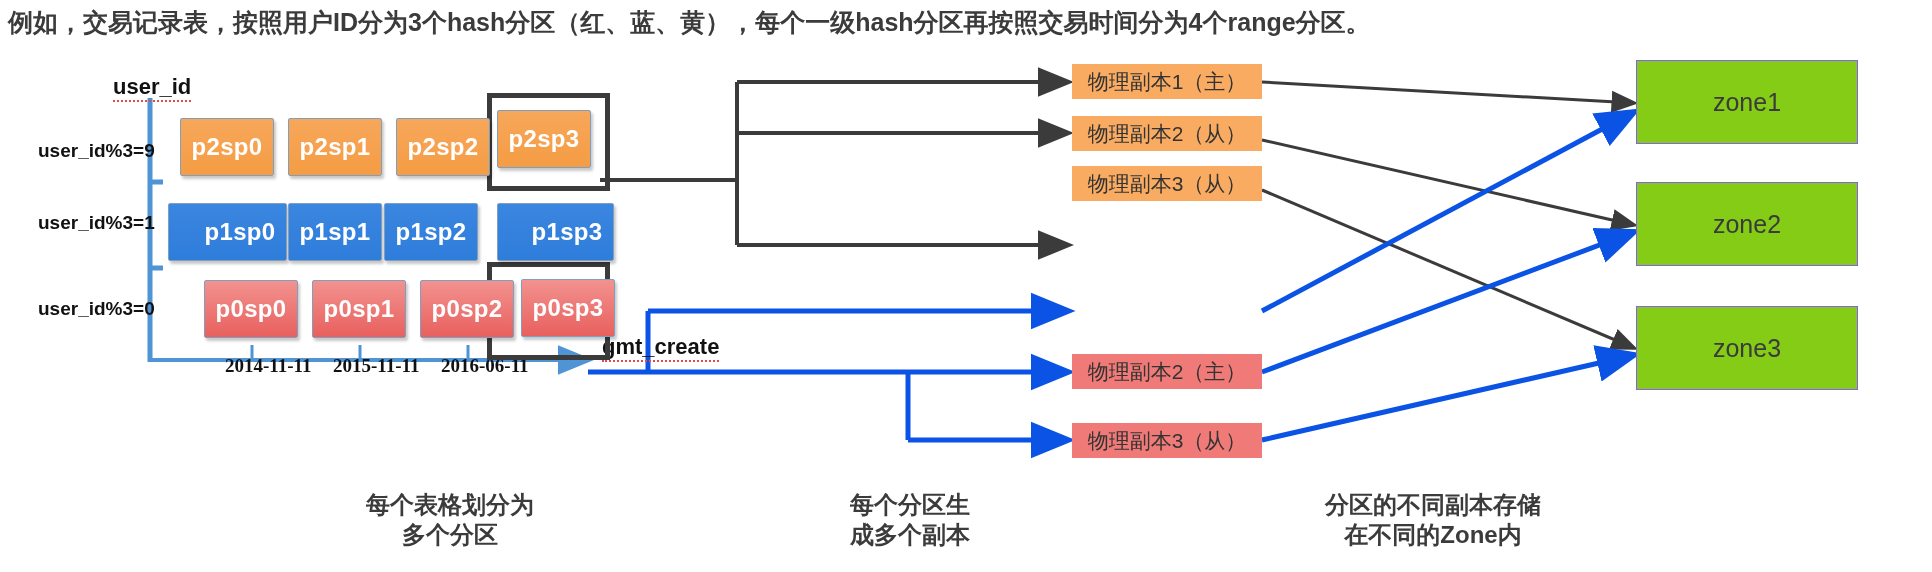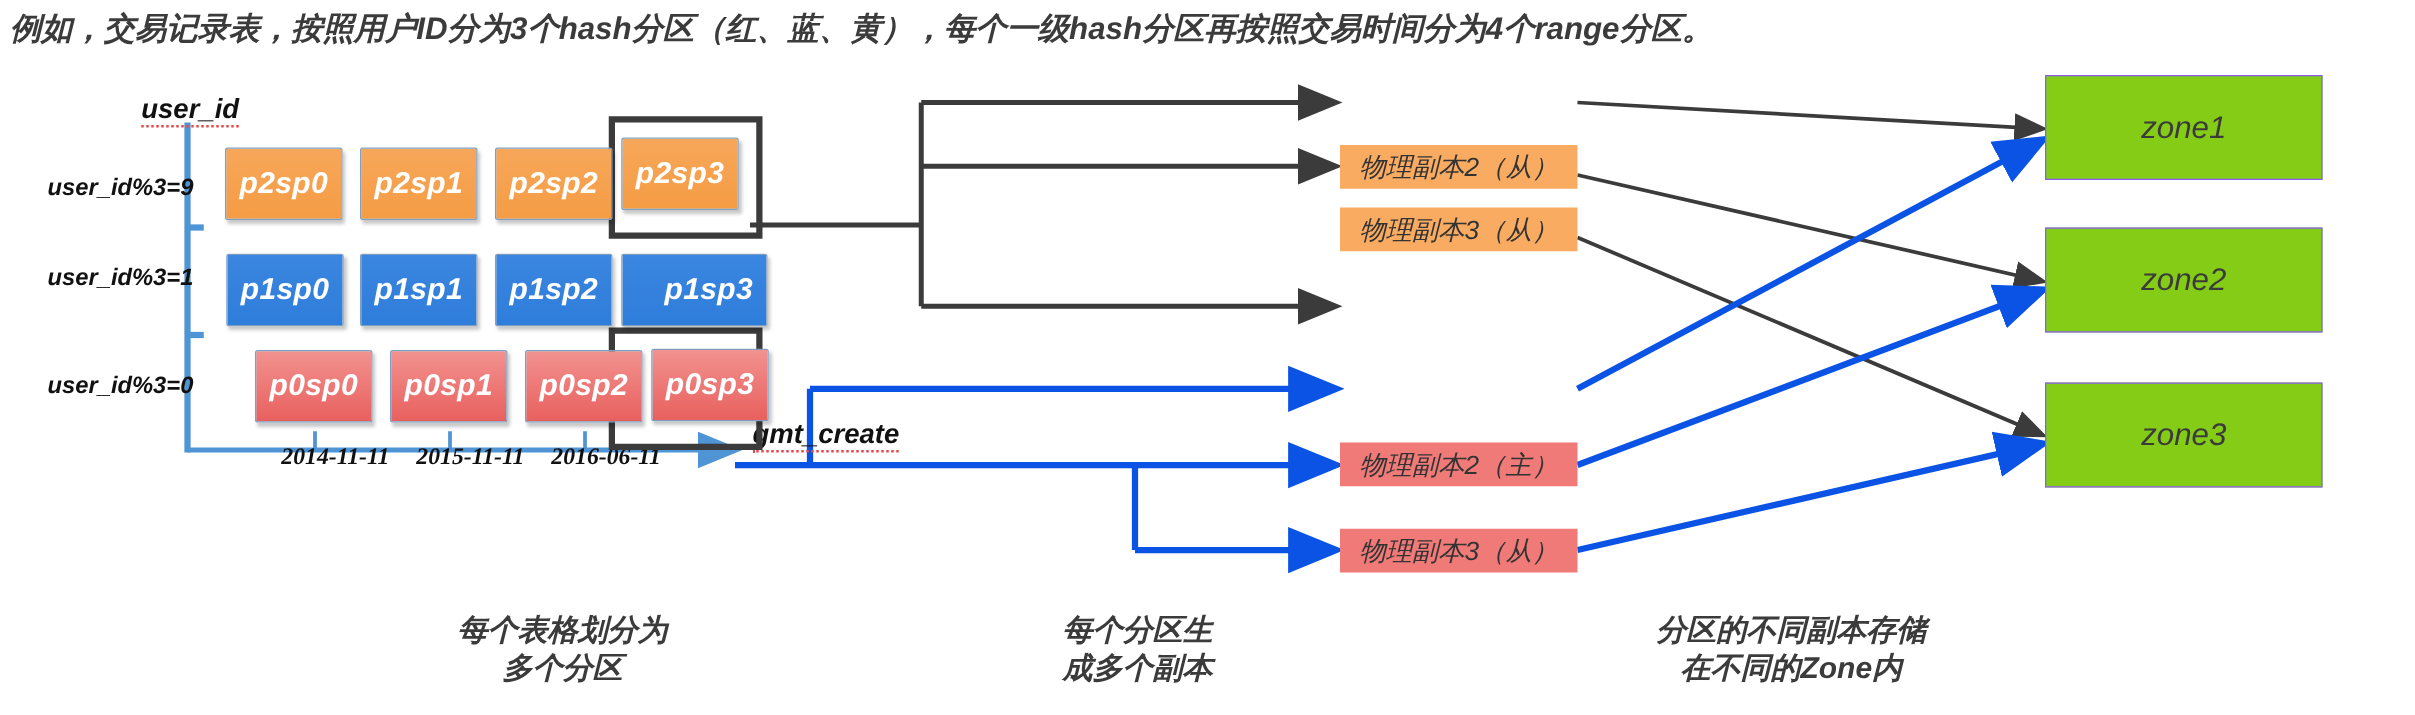--- a/index.html
+++ b/index.html
@@ -3,21 +3,21 @@
 <meta charset="utf-8">
 <style>
   html,body{margin:0;padding:0;}
   body{
     width:1932px;height:572px;
     background:#ffffff;
     font-family:"Liberation Sans","DejaVu Sans",sans-serif;
     overflow:hidden;
     position:relative;
   }
-  #stage{position:absolute;left:0;top:0;width:1932px;height:407px;font-style:italic;}
+  #stage{position:absolute;left:0;top:0;width:1932px;height:407px;}
 
   .title{
     position:absolute;left:8px;top:6px;
     font-size:25px;font-weight:700;color:#3b3b3b;
     letter-spacing:0px;white-space:nowrap;
   }
 
   
   .axis-label{
     position:absolute;font-size:19px;font-weight:700;color:#111;
@@ -151,30 +151,31 @@
   <div class="axis-name" style="left:602px;top:334px;">gmt_create</div>
 
   <div class="hl-box" style="left:487px;top:93px;width:113px;height:88px;"></div>
   <div class="hl-box" style="left:487px;top:262px;width:113px;height:88px;"></div>
 
   <div class="pbox orange" style="left:180px;top:118px;">p2sp0</div>
   <div class="pbox orange" style="left:288px;top:118px;">p2sp1</div>
   <div class="pbox orange" style="left:396px;top:118px;">p2sp2</div>
   <div class="pbox orange" style="left:497px;top:110px;">p2sp3</div>
 
-  <div class="pbox blue" style="left:181px;top:203px;">p1sp0</div>
+  <div class="pbox blue" style="left:168px;top:203px;padding-left:25px;">p1sp0</div>
   <div class="pbox blue" style="left:288px;top:203px;">p1sp1</div>
-  <div class="pbox blue" style="left:396px;top:203px;">p1sp2</div>
+  <div class="pbox blue" style="left:384px;top:203px;">p1sp2</div>
   <div class="pbox blue" style="left:497px;top:203px;padding-left:23px;">p1sp3</div>
 
   <div class="pbox red" style="left:180px;top:280px;">p0sp0</div>
   <div class="pbox red" style="left:288px;top:280px;">p0sp1</div>
   <div class="pbox red" style="left:396px;top:280px;">p0sp2</div>
   <div class="pbox red" style="left:497px;top:279px;">p0sp3</div>
 
+  <div class="rbox orange" style="left:1072px;top:64px;">物理副本1（主）</div>
   <div class="rbox orange" style="left:1072px;top:116px;">物理副本2（从）</div>
   <div class="rbox orange" style="left:1072px;top:166px;">物理副本3（从）</div>
 
   <div class="rbox red" style="left:1072px;top:354px;">物理副本2（主）</div>
   <div class="rbox red" style="left:1072px;top:423px;">物理副本3（从）</div>
 
   <div class="zbox" style="left:1636px;top:60px;">zone1</div>
   <div class="zbox" style="left:1636px;top:182px;">zone2</div>
   <div class="zbox" style="left:1636px;top:306px;">zone3</div>
 

